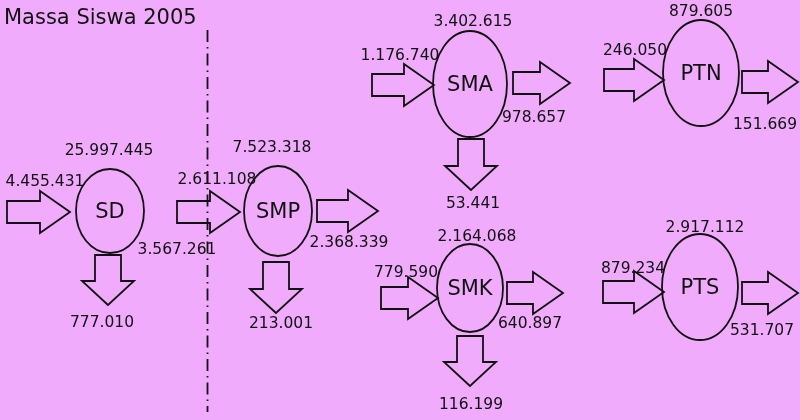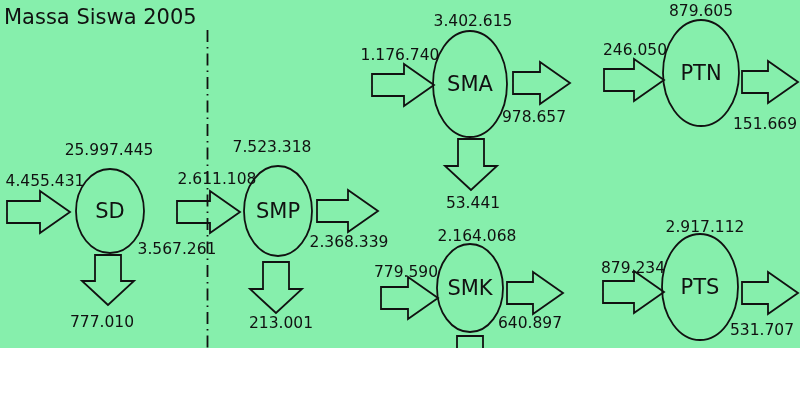--- a/index.html
+++ b/index.html
@@ -1,16 +1,16 @@
 <!DOCTYPE html>
 <html><head>
 <meta charset="utf-8">
 <style>
   html,body{margin:0;padding:0;background:#ffffff;}
-  .canvas{position:relative;width:800px;height:348px;background:#86efac;overflow:hidden;
+  .canvas{position:relative;width:800px;height:420px;background:#f0abfc;overflow:hidden;
           font-family:"DejaVu Sans","Liberation Sans",sans-serif;}
   svg{position:absolute;left:0;top:0;}
   .shape{fill:none;stroke:#111111;stroke-width:1.8px;stroke-linejoin:miter;}
   .num{font-size:15.5px;fill:#111111;text-anchor:middle;}
   .nodelabel{font-size:21px;fill:#111111;text-anchor:middle;}
   .title{font-size:21px;fill:#111111;text-anchor:start;}
   .divider{stroke:#111111;stroke-width:1.8px;stroke-dasharray:12 5 1.5 5;fill:none;}
 </style>
 </head>
 <body>

